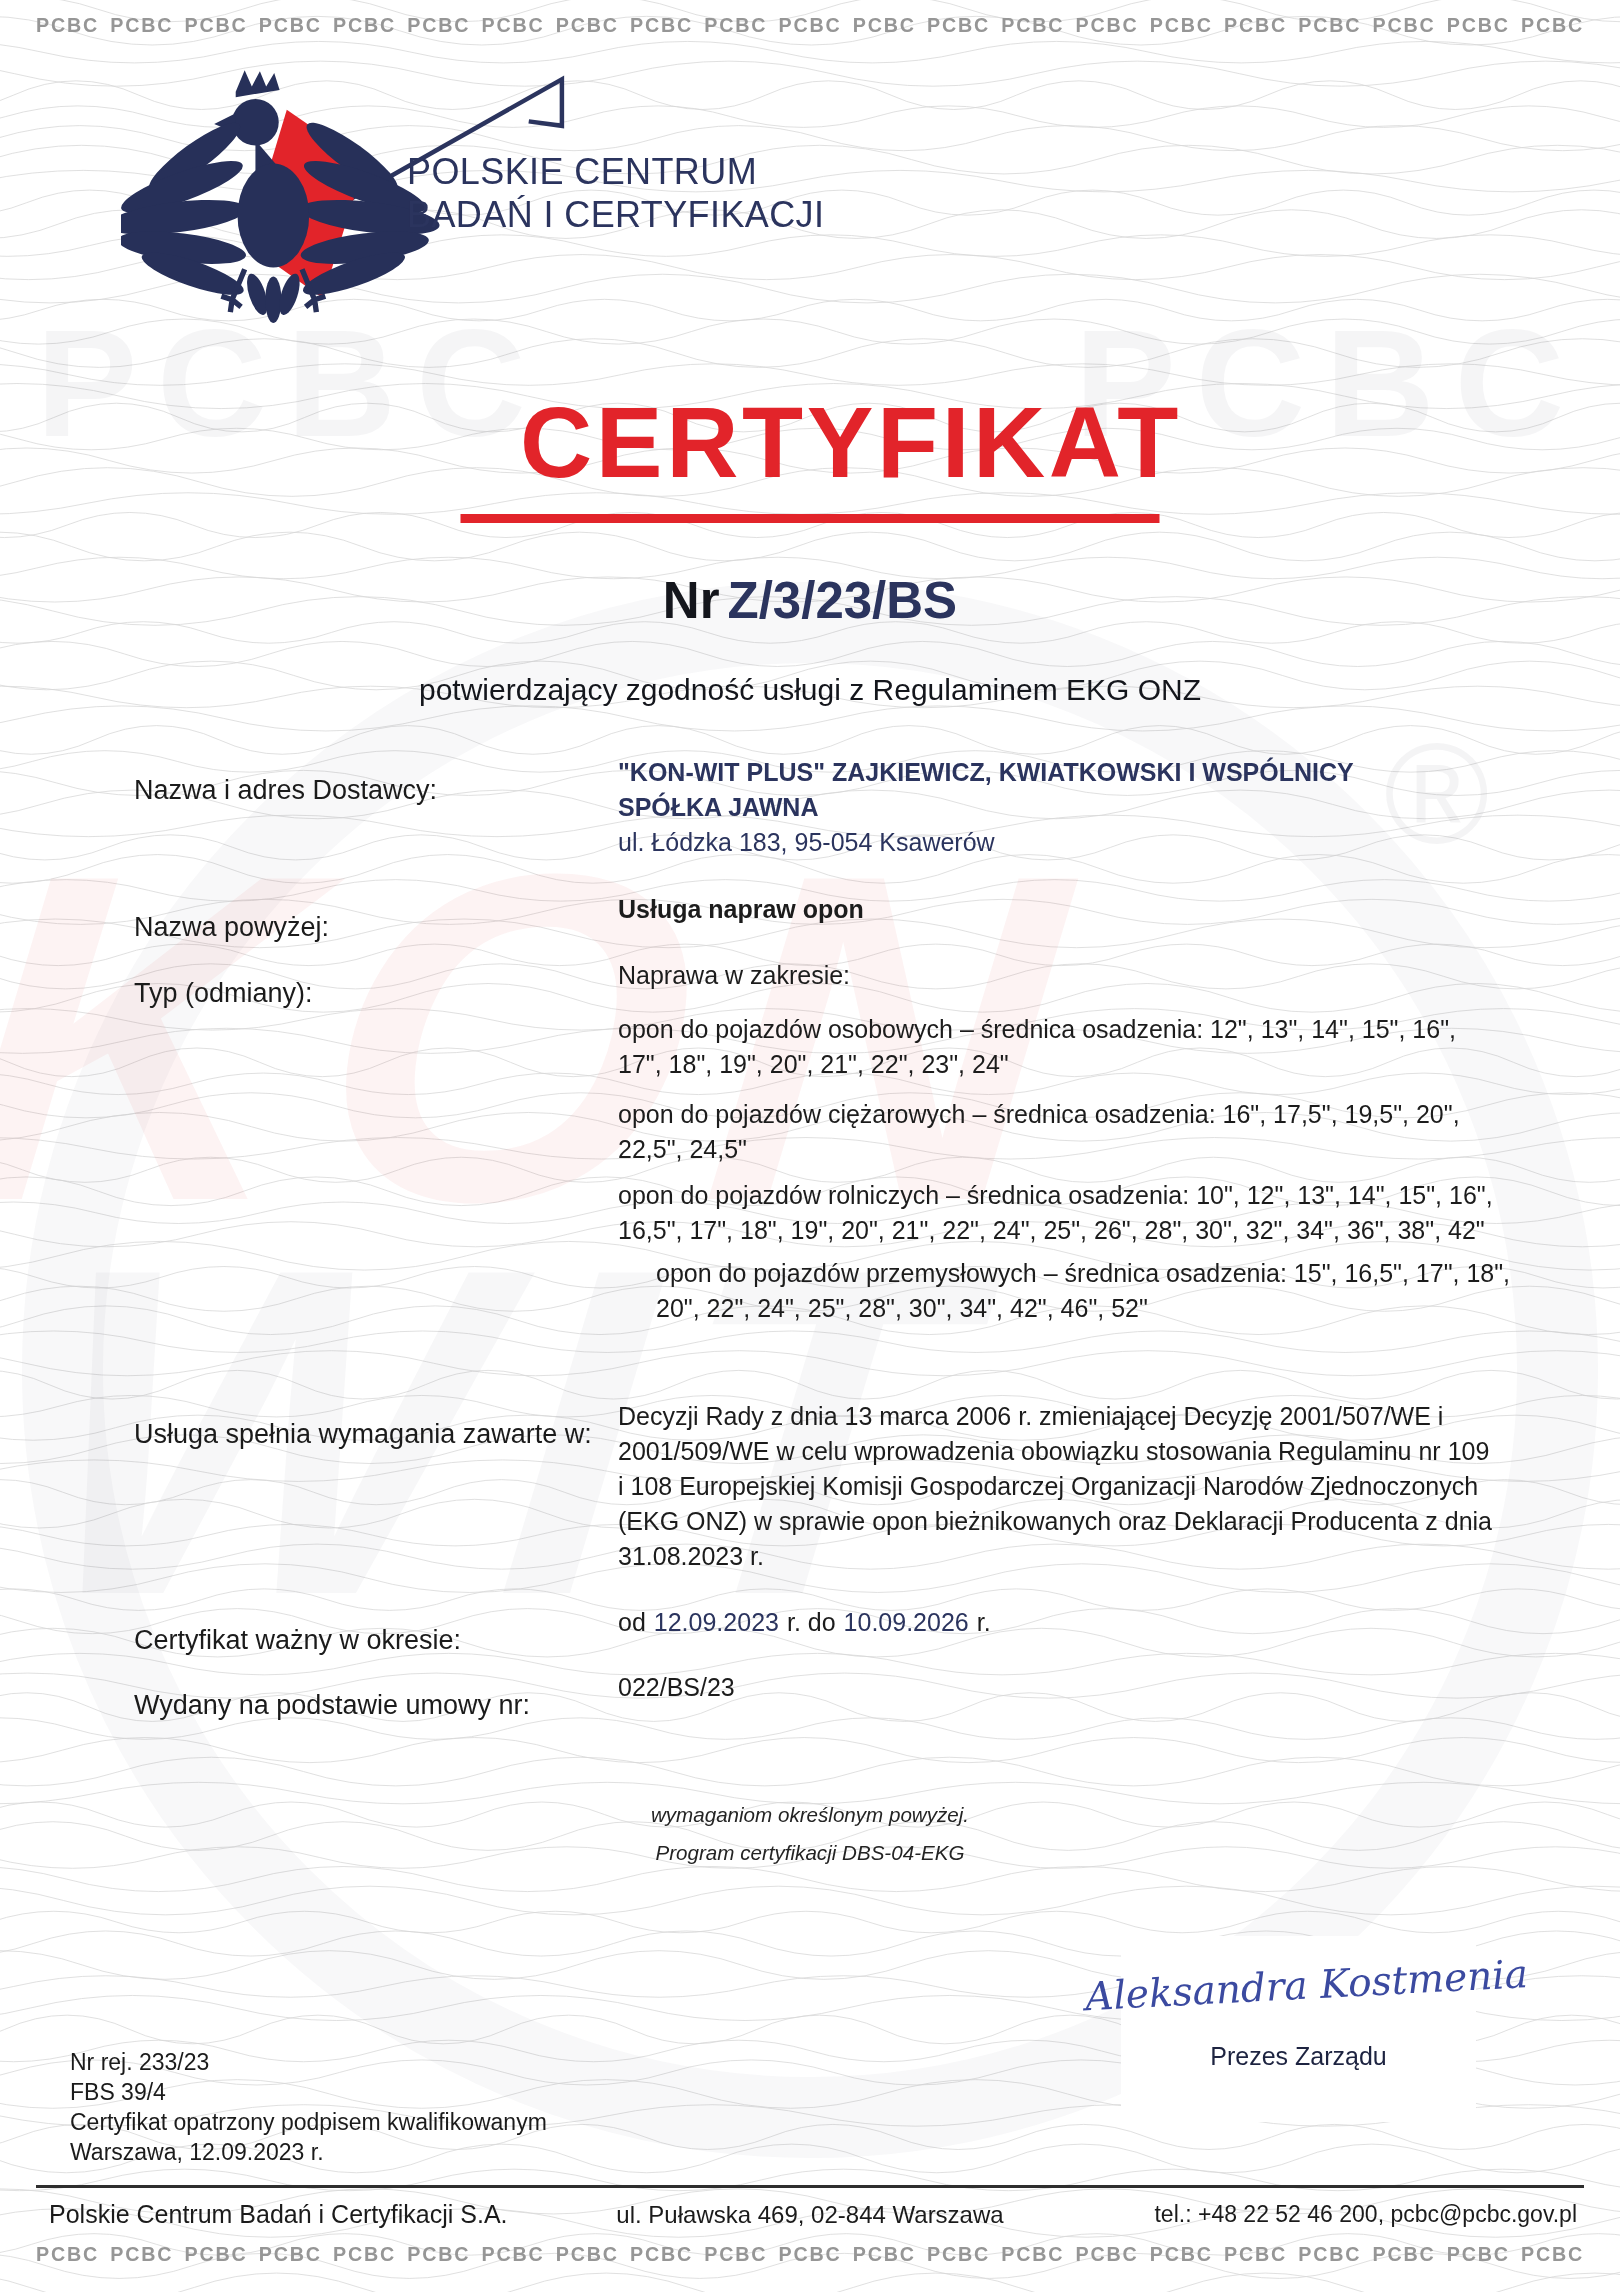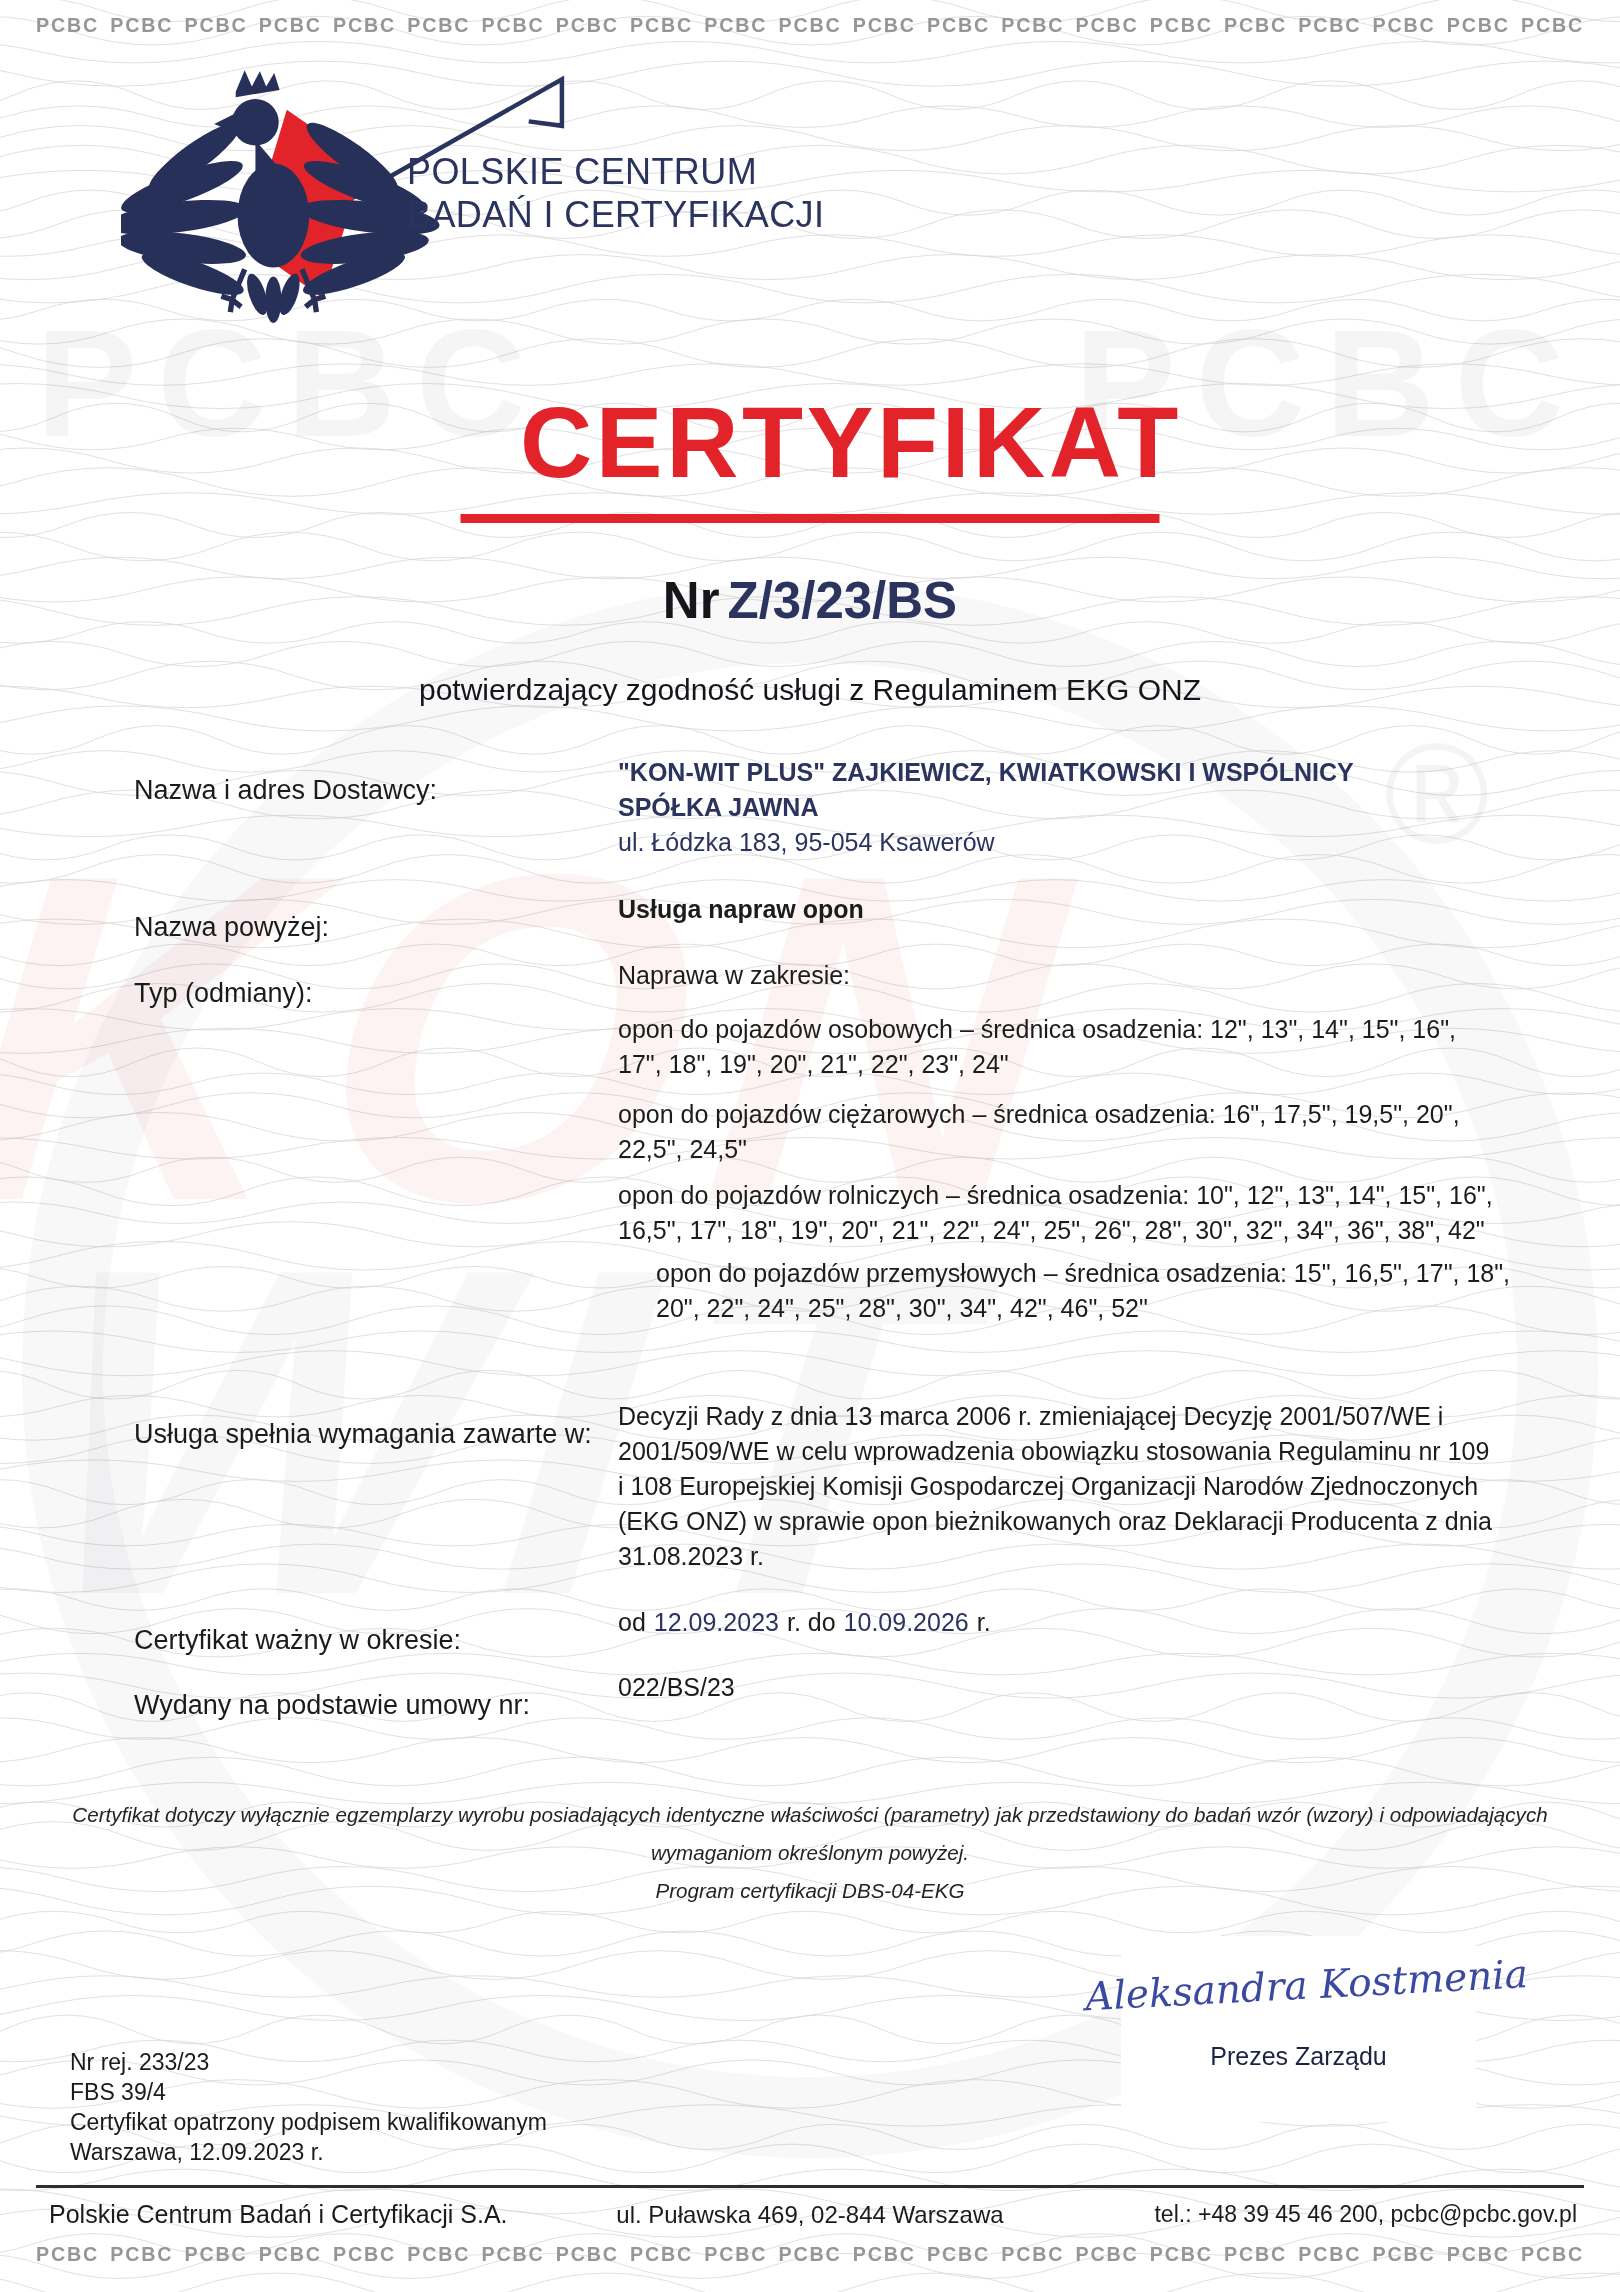--- a/index.html
+++ b/index.html
@@ -274,41 +274,40 @@
       <span class="vs">od</span><span class="vs navy">12.09.2023</span><span class="vs">r. do</span><span class="vs navy">10.09.2026</span><span>r.</span>
     </div>
   </div>
 
   <div class="z row" id="row-contract">
     <span class="lbl">Wydany na podstawie umowy nr:</span>
     <div class="val">022/BS/23</div>
   </div>
 
   <div class="z" id="fine-print">
-    <div>Certyfikat dotyczy wyłącznie egzemplarzy wyrobu posiadających identyczne właściwości (parametry) jak przedstawiony do badań wzór (wzory) i odpowiadających</div>
     <div>wymaganiom określonym powyżej.</div>
     <div>Program certyfikacji DBS-04-EKG</div>
   </div>
 
   <div class="z" id="sig-box">
     <div id="sig-name">Aleksandra Kostmenia</div>
     <div id="sig-title">Prezes Zarządu</div>
   </div>
 
   <div class="z" id="registry">
     <div>Nr rej. 233/23</div>
     <div>FBS 39/4</div>
     <div>Certyfikat opatrzony podpisem kwalifikowanym</div>
     <div>Warszawa, 12.09.2023 r.</div>
   </div>
 
   <div class="z" id="footer-line"></div>
   <div class="z" id="footer-company">Polskie Centrum Badań i Certyfikacji S.A.</div>
   <div class="z" id="footer-address">ul. Puławska 469, 02-844 Warszawa</div>
-  <div class="z" id="footer-contact">tel.: +48 39 45 46 200, pcbc@pcbc.gov.pl</div>
+  <div class="z" id="footer-contact">tel.: +48 22 52 46 200, pcbc@pcbc.gov.pl</div>
 
   <div class="z pcbc-row" id="pcbc-bottom">
       <span>PCBC</span>
       <span>PCBC</span>
       <span>PCBC</span>
       <span>PCBC</span>
       <span>PCBC</span>
       <span>PCBC</span>
       <span>PCBC</span>
       <span>PCBC</span>

